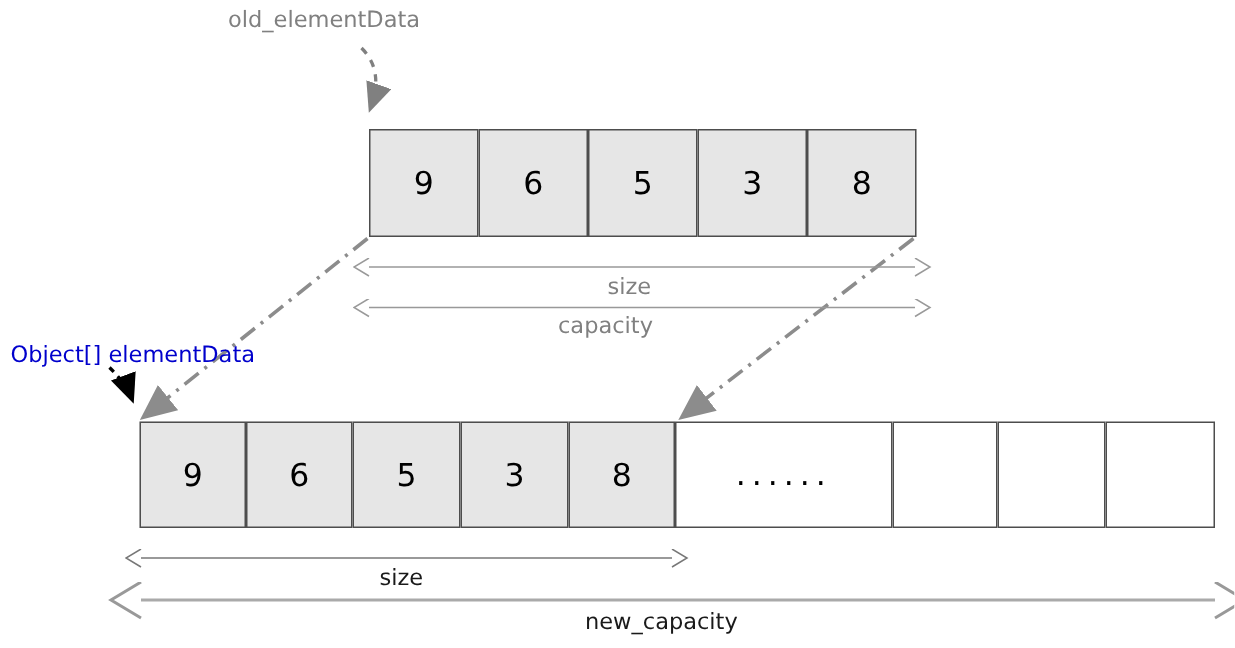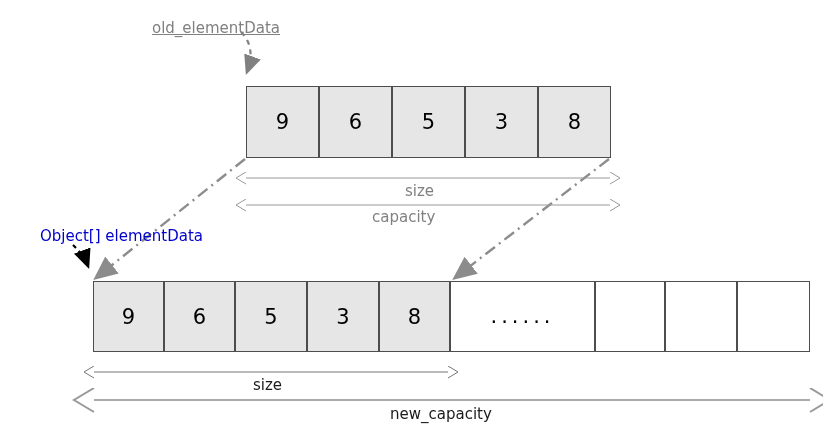--- a/index.html
+++ b/index.html
@@ -118,23 +118,23 @@
 
     <div class="cell empty" style="left:450px; top:281px; width:145px; height:71px;">
       <span class="dots">......</span>
     </div>
 
     <div class="cell empty" style="left:595px; top:281px; width:70px; height:71px;"></div>
     <div class="cell empty" style="left:665px; top:281px; width:72px; height:71px;"></div>
     <div class="cell empty" style="left:737px; top:281px; width:73px; height:71px;"></div>
   </div>
 
-  <div class="lbl gray" style="left:152px; top:19px;text-decoration:underline;">old_elementData</div>
+  <div class="lbl gray" style="left:152px; top:4px;">old_elementData</div>
 
-  <div class="lbl blue" style="left:7px; top:227px;margin-left:33px;">Object[] elementData</div>
+  <div class="lbl blue" style="left:7px; top:227px;">Object[] elementData</div>
 
   <div class="lbl gray" style="left:405px; top:182px;">size</div>
 
   <div class="lbl gray" style="left:372px; top:208px;">capacity</div>
 
   <div class="lbl black" style="left:253px; top:376px;">size</div>
 
   <div class="lbl black" style="left:390px; top:405px;text-align:right;">new_capacity</div>
 
 </div>

